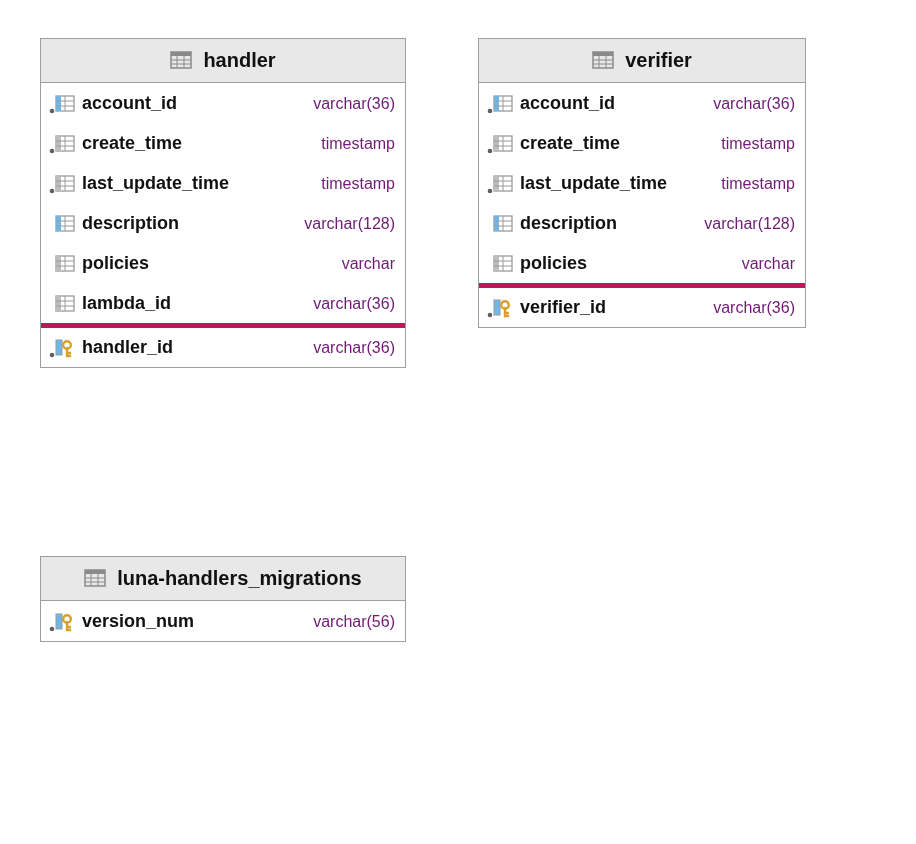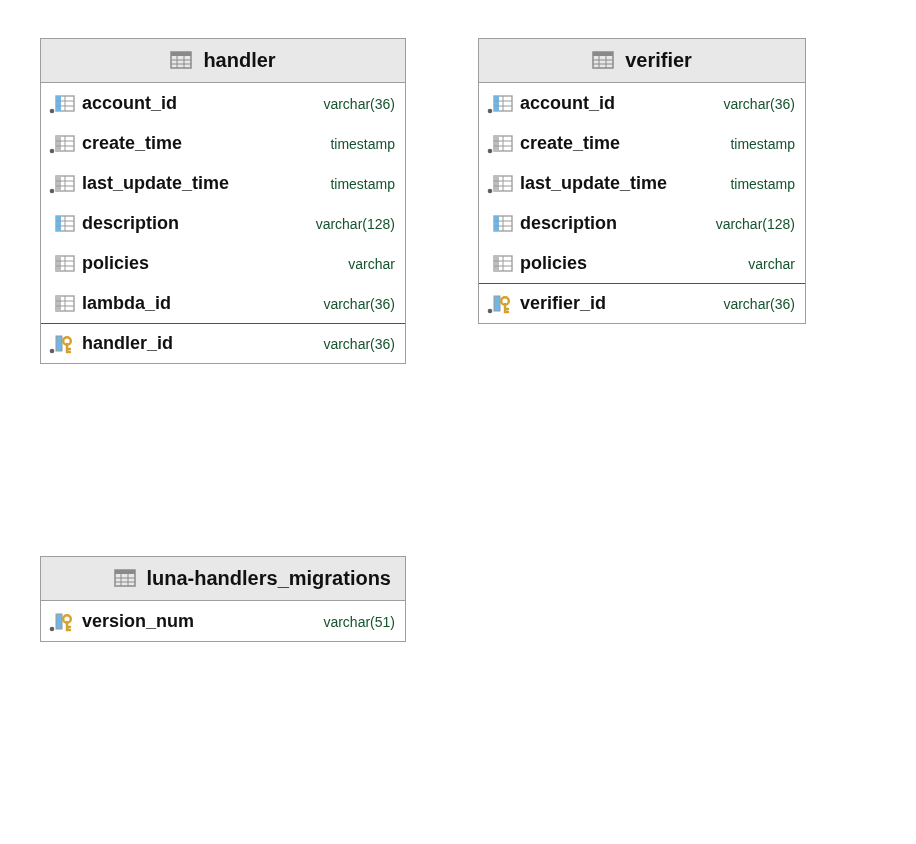--- a/index.html
+++ b/index.html
@@ -30,31 +30,31 @@
       color: #111;
     }
     .col-row {
       display: flex;
       align-items: center;
       padding: 9px 10px 9px 8px;
       gap: 7px;
       border-top: 1px solid rgba(0,0,0,0.00);
     }
     .col-row.pk-sep {
-      border-top: 1px solid #be185d;
+      border-top: 5px solid #be185d;
     }
     .col-name {
       font-size: 18px;
       font-weight: 700;
       color: #111;
       white-space: nowrap;
     }
     .col-type {
-      font-size: 14px;
-      color: #14532d;
+      font-size: 16px;
+      color: #701a75;
       margin-left: auto;
       white-space: nowrap;
       font-weight: 400;
     }
     .icon-wrap {
       width: 26px;
       height: 20px;
       position: relative;
       flex-shrink: 0;
     }
@@ -270,21 +270,21 @@
     <path d="M18 10 L18 18 L21 18 M18 15 L21 15" stroke="#d6a02b" stroke-width="2.4" fill="none" stroke-linecap="round"></path>
           </svg>
         </span>
       <span class="col-name">verifier_id</span>
       <span class="col-type">varchar(36)</span>
     </div>
   </div>
 </div>
 
 <div class="table-entity" id="migrations">
-  <div class="table-header" style="justify-content: flex-end; padding-left:14px;">
+  <div class="table-header" style="justify-content: center; padding-left:14px;">
     <span class="icon-wrap">
       <svg width="22" height="18" viewBox="0 0 22 18">
         <rect x="1" y="1" width="20" height="16" fill="none" stroke="#8a8a8a" stroke-width="1.5"></rect>
         <rect x="1" y="1" width="20" height="4" fill="#8a8a8a"></rect>
         <line x1="1" y1="9" x2="21" y2="9" stroke="#8a8a8a" stroke-width="1"></line>
         <line x1="1" y1="13" x2="21" y2="13" stroke="#8a8a8a" stroke-width="1"></line>
         <line x1="7" y1="5" x2="7" y2="17" stroke="#8a8a8a" stroke-width="1"></line>
         <line x1="14" y1="5" x2="14" y2="17" stroke="#8a8a8a" stroke-width="1"></line>
       </svg>
     </span>
@@ -294,16 +294,16 @@
     <div class="col-row">
       <span class="icon-wrap">
           <svg width="26" height="20" viewBox="0 0 26 20">
             <circle cx="3" cy="17" r="2.3" fill="#5f5f5f"></circle>
     <rect x="7" y="2" width="6" height="15" fill="#6fb7e6" stroke="#9a9a9a" stroke-width="1"></rect>
     <circle cx="18" cy="7" r="3.8" fill="none" stroke="#d6a02b" stroke-width="2.4"></circle>
     <path d="M18 10 L18 18 L21 18 M18 15 L21 15" stroke="#d6a02b" stroke-width="2.4" fill="none" stroke-linecap="round"></path>
           </svg>
         </span>
       <span class="col-name">version_num</span>
-      <span class="col-type">varchar(51)</span>
+      <span class="col-type">varchar(56)</span>
     </div>
   </div>
 </div>
 
 </body></html>

